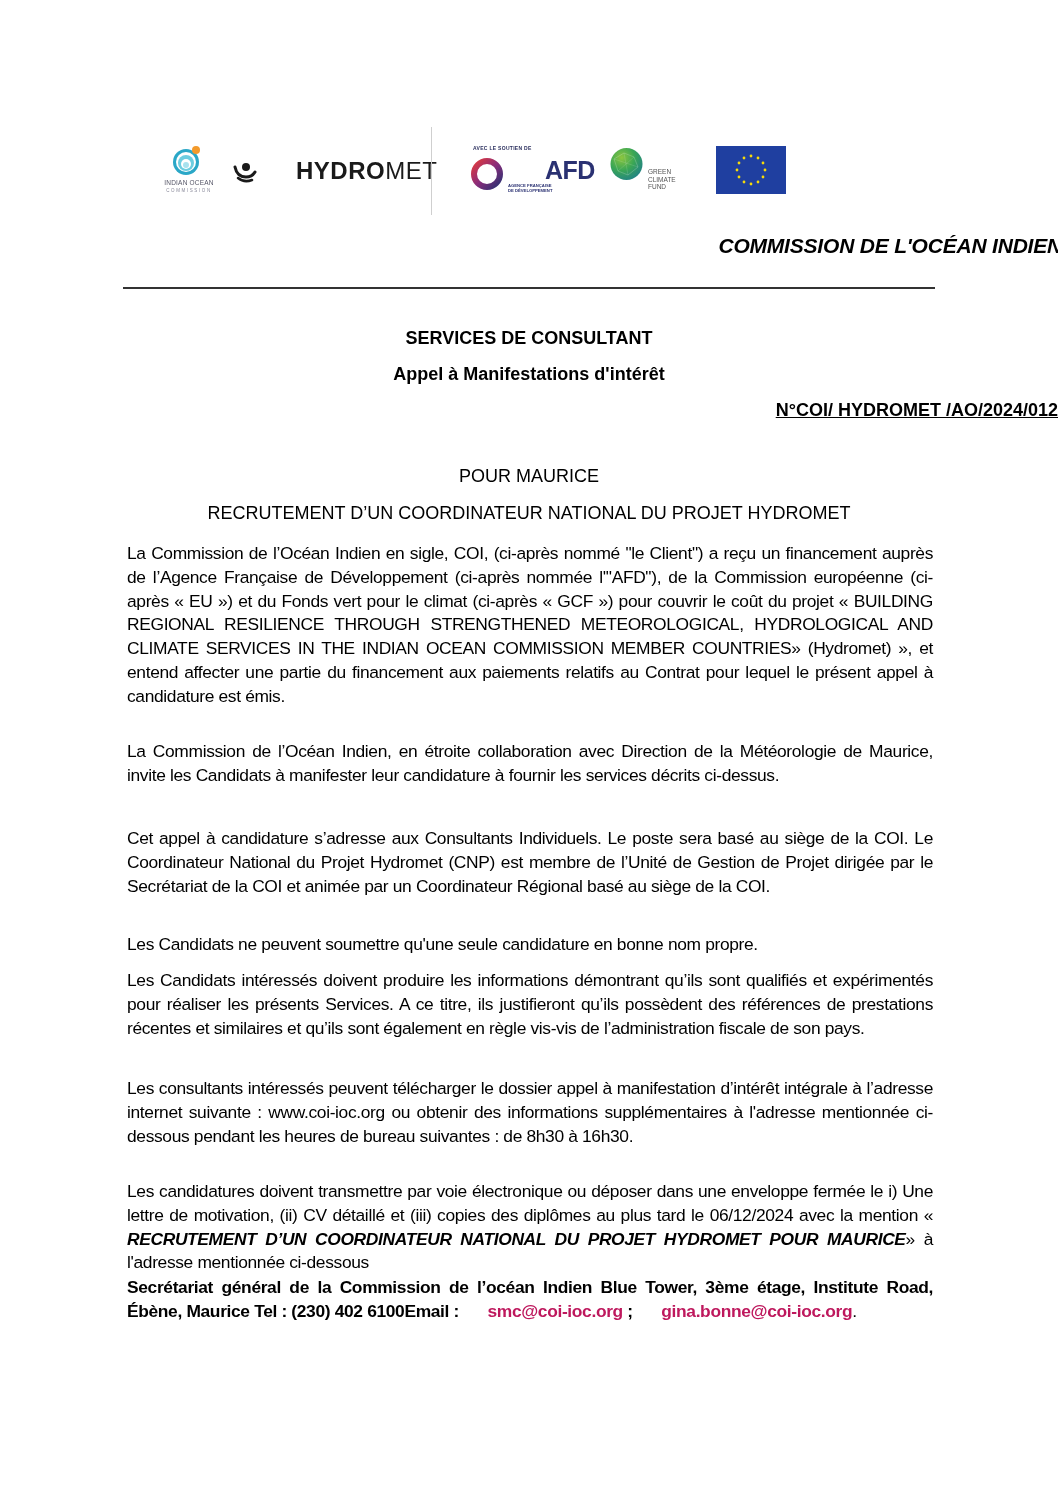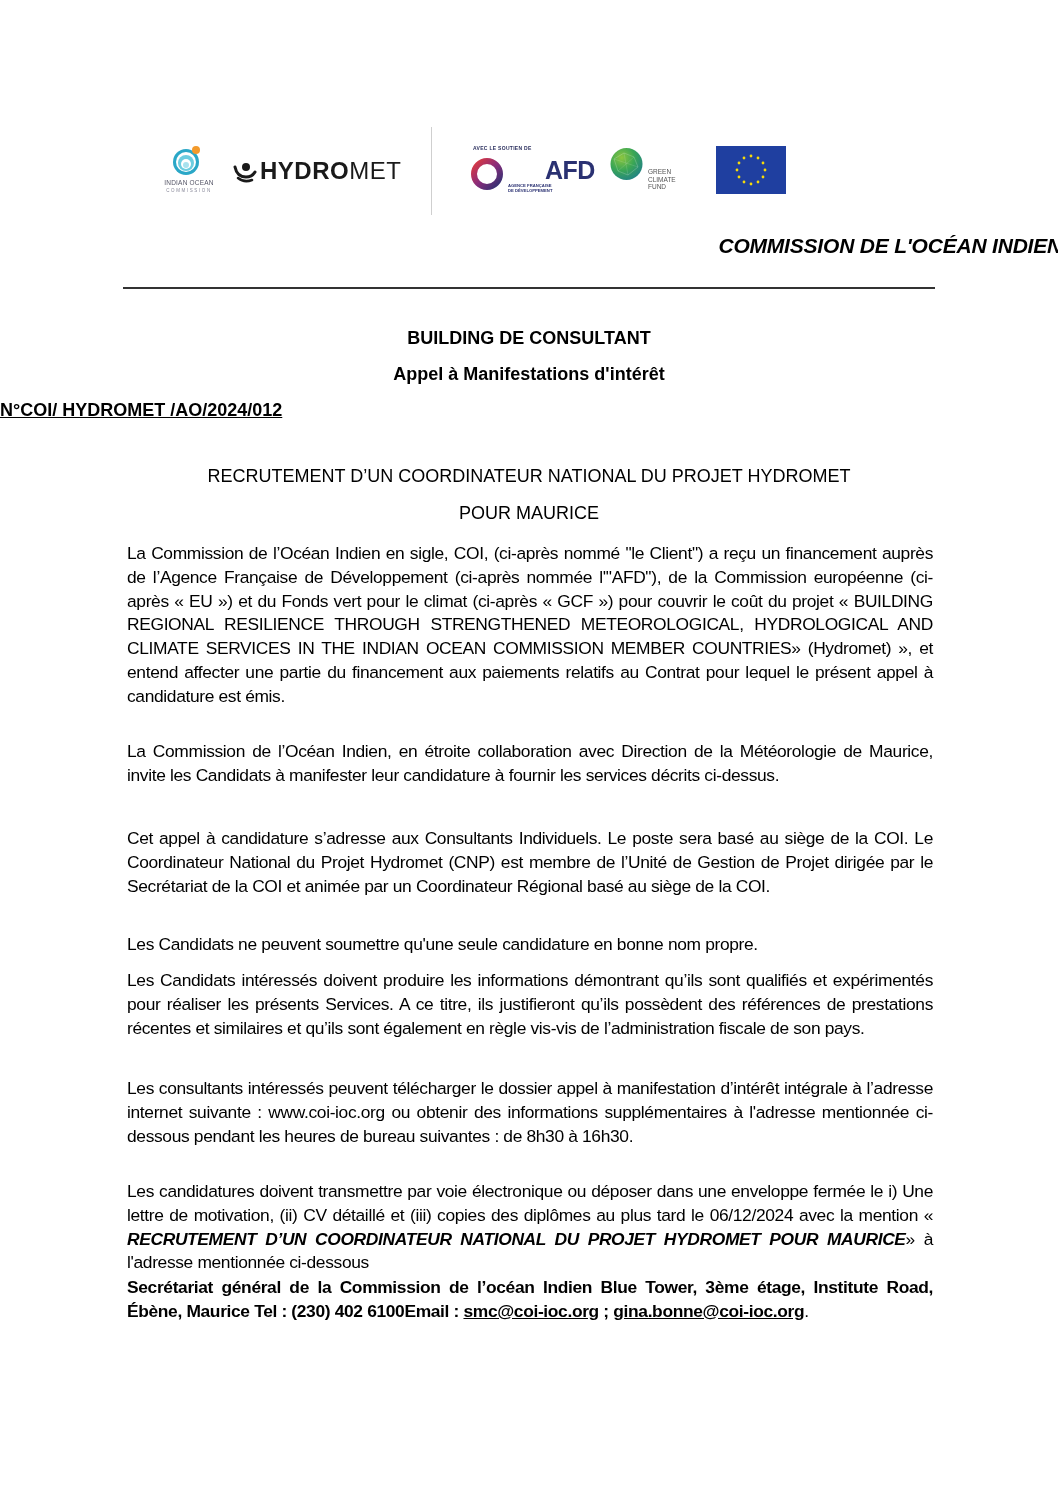--- a/index.html
+++ b/index.html
@@ -10,21 +10,21 @@
       color: #000;
       overflow: hidden;
     }
     .logos {
       position: absolute;
       top: 125px;
       left: 140px;
       width: 660px;
       height: 92px;
     }
-    .logo { position: absolute; }
+    .logo { position: absolute; gap: 36px; }
     .ioc-logo { left: 14px; top: 18px; width: 56px; height: 60px; }
     .ioc-mark { position: absolute; left: 17px; top: 0; width: 34px; height: 34px; }
     .ioc-text {
       position: absolute; left: 0; top: 36px; width: 70px; text-align: center;
       font-size: 6.5px; color: #556; letter-spacing: 0.2px; line-height: 8px;
     }
     .ioc-sub { font-size: 4.5px; letter-spacing: 1.6px; color: #889; }
     .hydromet-logo { left: 92px; top: 32px; height: 28px; display: flex; align-items: center; }
     .hydromet-mark { width: 26px; height: 24px; margin-right: 2px; }
     .hydromet-text { font-size: 24px; color: #1a1a1a; letter-spacing: 0.5px; line-height: 28px; }
@@ -53,21 +53,21 @@
     }
     .h-services {
       position: absolute; top: 328px; left: 0; width: 1058px; text-align: center;
       font-size: 18px; font-weight: bold;
     }
     .h-appel {
       position: absolute; top: 364px; left: 0; width: 1058px; text-align: center;
       font-size: 18px; font-weight: bold;
     }
     .h-ref {
-      position: absolute; top: 400px; left: 0; width: 1058px; text-align: left;
+      position: absolute; top: 400px; left: 0; width: 1058px; text-align: right;
       font-size: 18px; font-weight: bold; text-decoration: underline;
     }
     .h-recr {
       position: absolute; top: 458px; left: 0; width: 1058px; text-align: center;
       font-size: 18px; line-height: 37px;
     }
 
     .body-text {
       position: absolute; left: 127px; width: 806px;
       font-size: 17.4px; line-height: 23.8px; text-align: justify;
@@ -75,21 +75,21 @@
     }
     .p1 { top: 542px; }
     .p2 { top: 740px; }
     .p3 { top: 827px; }
     .p4 { top: 933px; }
     .p5 { top: 969px; }
     .p6 { top: 1077px; }
     .p7 { top: 1180px; }
     .p8 { top: 1276px; font-weight: bold; }
     .link-u { color: #000; }
-    .link-blue { text-decoration: underline; color: #000000; }
+    .link-blue { color: #be185d; margin-left: 24px; }
     .b { font-weight: normal; }
     .bi { font-weight: bold; font-style: italic; }
   </style>
 </head>
 <body>
 
 <div class="logos">
   <div class="logo ioc-logo">
     <svg class="ioc-mark" viewBox="0 0 34 34">
       <circle cx="15" cy="19" r="13" fill="#2aa7c7"></circle>
@@ -171,26 +171,26 @@
         <circle cx="21" cy="24" r="1.4"></circle>
         <circle cx="23" cy="17" r="1.4"></circle>
         <circle cx="28" cy="12" r="1.4"></circle>
       </g>
     </svg>
   </div>
 </div>
 
 <div class="org-title">COMMISSION DE L'OCÉAN INDIEN</div>
 <div class="rule"></div>
-<div class="h-services">BUILDING DE CONSULTANT</div>
+<div class="h-services">SERVICES DE CONSULTANT</div>
 <div class="h-appel">Appel à Manifestations d'intérêt</div>
 <div class="h-ref">N°COI/ HYDROMET /AO/2024/012</div>
 <div class="h-recr">
+  <div>POUR MAURICE</div>
   <div>RECRUTEMENT D’UN COORDINATEUR NATIONAL DU PROJET HYDROMET</div>
-  <div>POUR MAURICE</div>
 </div>
 
 <p class="body-text p1">La Commission de l’Océan Indien en sigle, COI, (ci-après nommé "le Client") a reçu un financement auprès de l’Agence Française de Développement (ci-après nommée l'"AFD"), de la Commission européenne (ci-après « EU ») et du Fonds vert pour le climat (ci-après « GCF ») pour couvrir le coût du projet « BUILDING REGIONAL RESILIENCE THROUGH STRENGTHENED METEOROLOGICAL, HYDROLOGICAL AND CLIMATE SERVICES IN THE INDIAN OCEAN COMMISSION MEMBER COUNTRIES» (Hydromet) », et entend affecter une partie du financement aux paiements relatifs au Contrat pour lequel le présent appel à candidature est émis.</p>
 <p class="body-text p2">La Commission de l’Océan Indien, en étroite collaboration avec Direction de la Météorologie de Maurice, invite les Candidats à manifester leur candidature à fournir les services décrits ci-dessus.</p>
 <p class="body-text p3">Cet appel à candidature s’adresse aux Consultants Individuels. Le poste sera basé au siège de la COI. Le Coordinateur National du Projet Hydromet (CNP) est membre de l’Unité de Gestion de Projet dirigée par le Secrétariat de la COI et animée par un Coordinateur Régional basé au siège de la COI.</p>
 <p class="body-text p4">Les Candidats ne peuvent soumettre qu'une seule candidature en bonne nom propre.</p>
 <p class="body-text p5">Les Candidats intéressés doivent produire les informations démontrant qu’ils sont qualifiés et expérimentés pour réaliser les présents Services. A ce titre, ils justifieront qu’ils possèdent des références de prestations récentes et similaires et qu’ils sont également en règle vis-vis de l’administration fiscale de son pays.</p>
 
 <p class="body-text p6"><span>Les consultants intéressés peuvent télécharger le dossier appel à manifestation d’intérêt intégrale à l’adresse internet suivante : </span><a class="link-u">www.coi-ioc.org</a><span> ou obtenir des informations supplémentaires à l'adresse mentionnée ci-dessous pendant les heures de bureau suivantes : de 8h30 à 16h30.</span></p>
 

